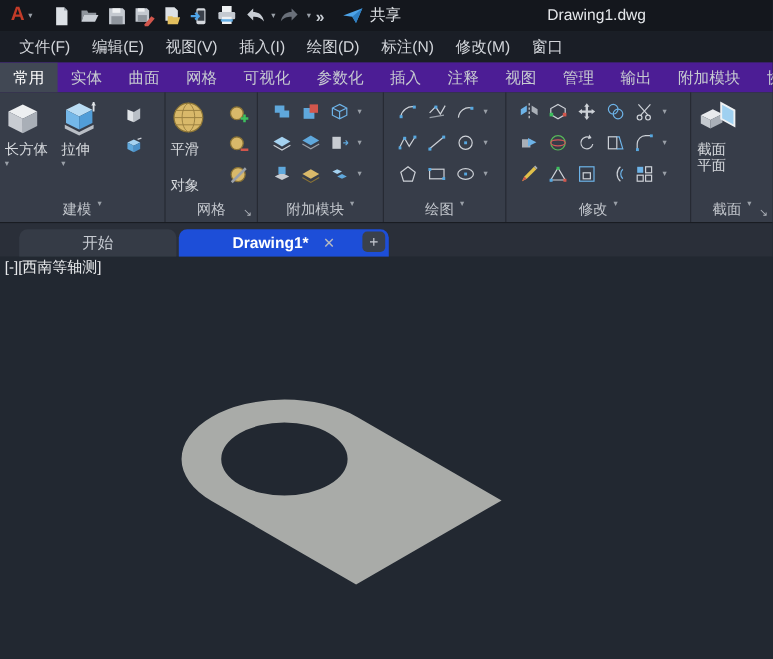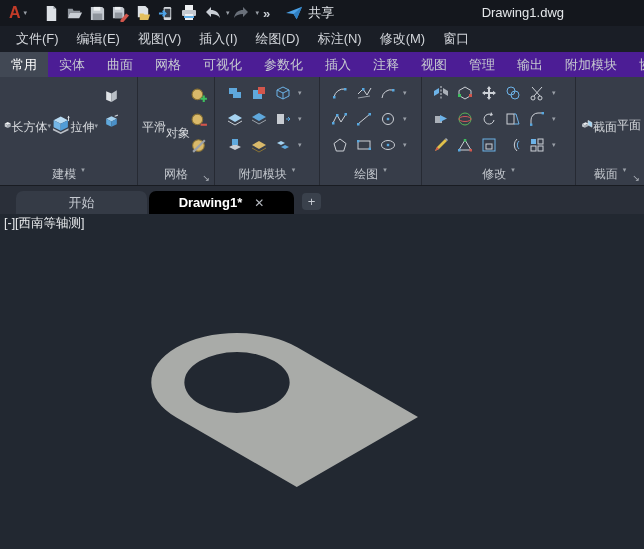--- a/index.html
+++ b/index.html
@@ -9,48 +9,48 @@
 
 .titlebar{position:absolute;top:0;left:0;width:644px;height:26px;background:#14171d;display:flex;align-items:center}
 .logo{display:flex;align-items:center;padding:0 7px 0 9px;cursor:default}
 .logo .a{color:#c33b28;font-weight:bold;font-size:16px;line-height:26px}
 .caret{font-size:7px;color:#9aa0a8;margin-left:3px}
 .qat{display:flex;align-items:center;gap:1px;margin-left:6px}
 .qbtn{width:22px;height:22px;display:flex;align-items:center;justify-content:center}
 .qgroup{display:flex;align-items:center}
 .share{display:flex;align-items:center;gap:5px;margin-left:12px;color:#dfe2e6}
 .more{color:#c9ced5;font-size:13px;font-weight:bold;padding:0 3px}
-.wintitle{position:absolute;left:434px;top:0;width:130px;height:26px;line-height:26px;text-align:right;color:#e4e7ea}
+.wintitle{position:absolute;left:456px;top:0;width:130px;height:26px;line-height:26px;text-align:left;color:#e4e7ea}
 
 .menubar{position:absolute;top:26px;left:0;width:644px;height:26px;background:#1a1e26;display:flex;align-items:flex-start;padding-left:7px;overflow:hidden}
 .menuitem{padding:0 9px;line-height:26px;color:#d2d5da;white-space:nowrap}
 
 .tabstrip{position:absolute;top:52px;left:0;width:644px;height:25px;background:#4c1d95;display:flex;align-items:stretch;overflow:hidden}
 .rtab{padding:0 11px;line-height:25px;color:#c6cad0;white-space:nowrap}
 .rtab.active{background:#414854;color:#fff}
 
 .panels{position:absolute;top:77px;left:0;width:644px;height:109px;background:#373d49;display:flex;border-bottom:1px solid #191c22}
 .panel{height:108px;border-right:1px solid #262a33;display:flex;flex-direction:column;flex:none}
 .pcontent{flex:1;display:flex;padding:3px 2px 0 4px}
 .plabel{height:19px;display:flex;justify-content:center;gap:5px;color:#c3c7cd;font-size:12px;position:relative}
 .plabel .caret{margin:0}
 .launcher{position:absolute;right:4px;bottom:2px;font-size:9px;color:#aeb3ba}
-.bigbtn{width:47px;display:flex;flex-direction:row;align-items:center;padding-top:4px}
+.bigbtn{width:47px;display:flex;flex-direction:column;align-items:flex-start;padding-top:4px}
 .blabel{font-size:12px;color:#d6d9dd;margin-top:3px;line-height:14px;text-align:center;white-space:nowrap}
 .bigbtn .caret{margin:1px 0 0 0}
 .minicol{display:flex;flex-direction:column;gap:4px;padding-top:4px;margin-left:2px}
 .mbtn{width:22px;height:22px;display:flex;align-items:center;justify-content:center}
 .icolgrid{display:flex;flex-direction:column;padding-top:3px}
 .irow{display:flex;align-items:center;height:26px}
 .cell{width:24px;height:24px;display:flex;align-items:center;justify-content:center}
 
 .filetabs{position:absolute;top:186px;left:0;width:644px;height:28px;background:#2a2f39}
 .ftab{position:absolute;bottom:0;height:23px;border-radius:7px 7px 0 0;display:flex;align-items:center;justify-content:center}
 .ftab.start{left:16px;width:131px;background:#353b46;color:#c6cad1}
-.ftab.drawing{left:149px;width:145px;background:#000000;color:#fff;font-weight:bold;gap:12px}
+.ftab.drawing{left:149px;width:175px;background:#1d4ed8;color:#fff;font-weight:bold;gap:12px}
 .ftab .close{font-weight:normal;color:#b6bac0;font-size:12px}
 .addtab{position:absolute;left:302px;bottom:4px;width:19px;height:17px;background:#3a414c;border-radius:4px;color:#c6cad1;display:flex;align-items:center;justify-content:center;font-size:13px;line-height:1}
 
 .viewport{position:absolute;top:214px;left:0;width:644px;height:335px;background:#222831;overflow:hidden}
 .vplabel{position:absolute;left:4px;top:1px;color:#e8eaec;font-size:12.5px;z-index:2}
 .vpsvg{position:absolute;left:0;top:0}
 </style>
 </head>
 <body>
 

